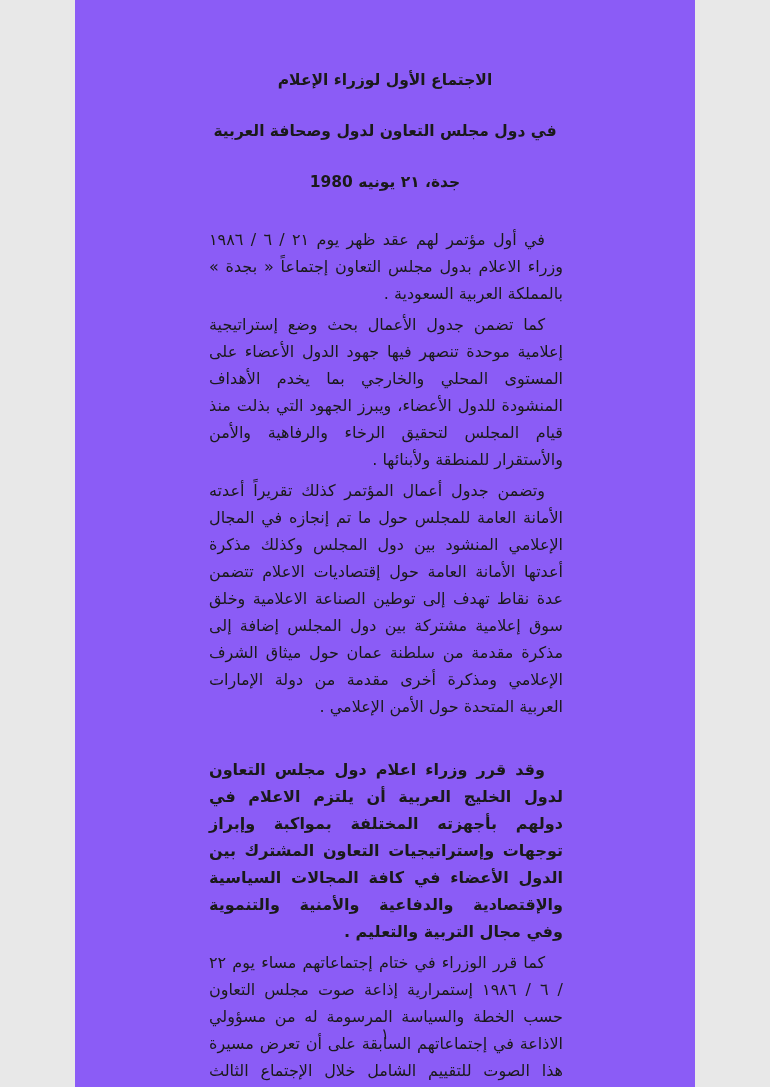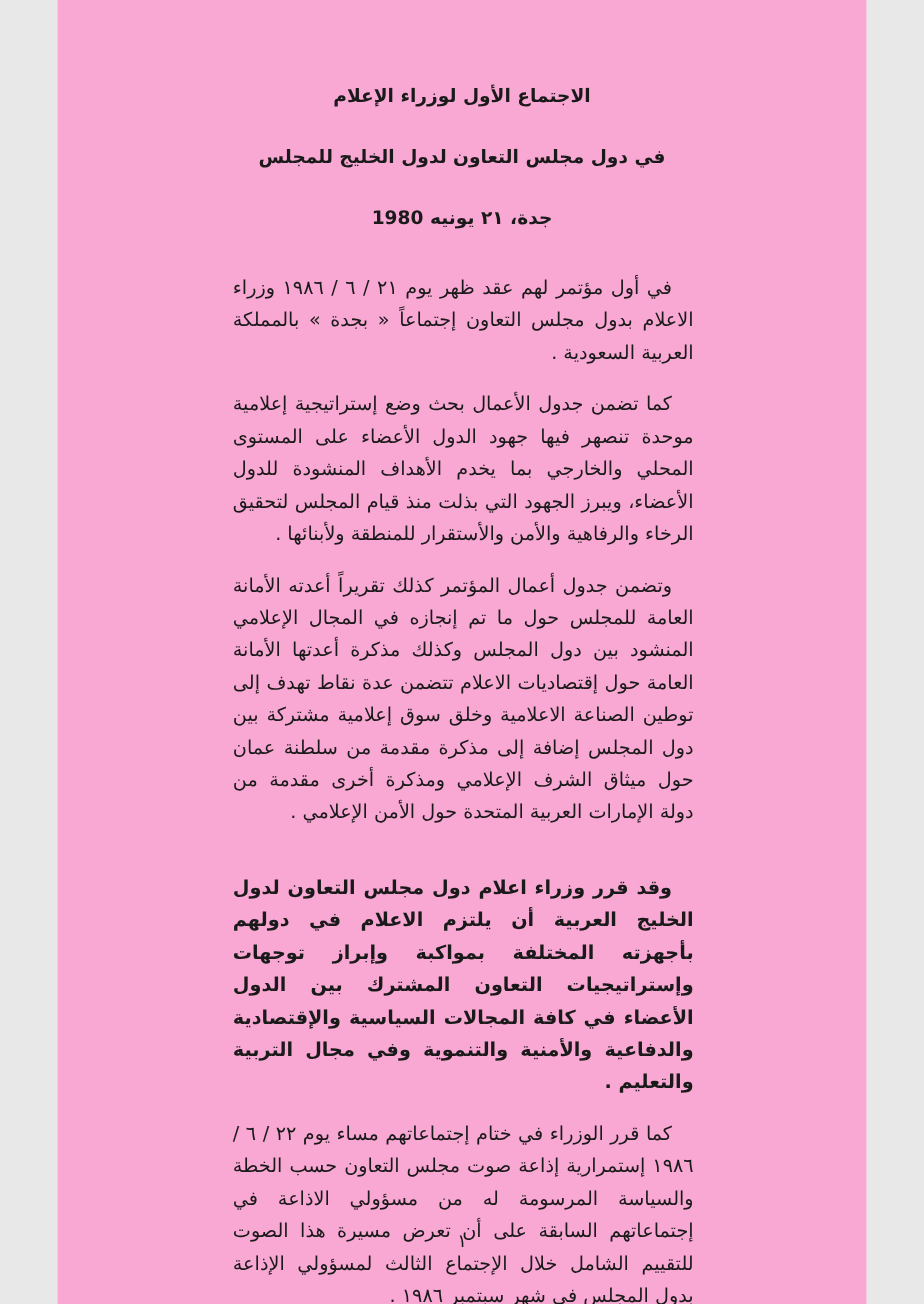--- a/index.html
+++ b/index.html
@@ -2,24 +2,24 @@
 <html lang="ar"><head>
 <meta charset="utf-8">
 <style>
   html, body {
     margin: 0;
     padding: 0;
     background: #e8e8e8;
   }
   .page {
     position: relative;
-    width: 674px;
+    width: 620px;
     height: 1087px;
     margin: 0 auto;
-    background: #f9a8d4;
+    background: #8b5cf6;
     color: #1a1a1a;
     font-family: "DejaVu Sans", sans-serif;
     overflow: hidden;
     box-sizing: border-box;
   }
   .title-block {
     padding-top: 68px;
     text-align: center;
     direction: rtl;
     font-weight: bold;
@@ -30,21 +30,21 @@
     margin-bottom: 27px;
   }
   .body-text {
     direction: rtl;
     margin: 32px 128px 0 130px;
     text-align: justify;
     font-size: 16px;
     line-height: 27px;
   }
   .body-text p {
-    margin: 16px;
+    margin: 4px;
     text-indent: 18px;
   }
   .body-text p.section-gap {
     margin-top: 36px;
     font-weight: bold;
   }
   .page-number {
     position: absolute;
     bottom: 44px;
     left: 0;
@@ -54,21 +54,21 @@
     direction: rtl;
   }
 </style>
 </head>
 <body>
 
 <div class="page">
 
   <header class="title-block">
     <div class="title-line">الاجتماع الأول لوزراء الإعلام</div>
-    <div class="title-line">في دول مجلس التعاون لدول الخليج للمجلس</div>
+    <div class="title-line">في دول مجلس التعاون لدول وصحافة العربية</div>
     <div class="title-line">جدة، ٢١ يونيه 1980</div>
   </header>
 
   <main class="body-text">
     <p>في أول مؤتمر لهم عقد ظهر يوم ٢١ / ٦ / ١٩٨٦ وزراء الاعلام بدول مجلس التعاون إجتماعاً « بجدة » بالمملكة العربية السعودية .</p>
     <p>كما تضمن جدول الأعمال بحث وضع إستراتيجية إعلامية موحدة تنصهر فيها جهود الدول الأعضاء على المستوى المحلي والخارجي بما يخدم الأهداف المنشودة للدول الأعضاء، ويبرز الجهود التي بذلت منذ قيام المجلس لتحقيق الرخاء والرفاهية والأمن والأستقرار للمنطقة ولأبنائها .</p>
     <p>وتضمن جدول أعمال المؤتمر كذلك تقريراً أعدته الأمانة العامة للمجلس حول ما تم إنجازه في المجال الإعلامي المنشود بين دول المجلس وكذلك مذكرة أعدتها الأمانة العامة حول إقتصاديات الاعلام تتضمن عدة نقاط تهدف إلى توطين الصناعة الاعلامية وخلق سوق إعلامية مشتركة بين دول المجلس إضافة إلى مذكرة مقدمة من سلطنة عمان حول ميثاق الشرف الإعلامي ومذكرة أخرى مقدمة من دولة الإمارات العربية المتحدة حول الأمن الإعلامي .</p>
     <p class="section-gap">وقد قرر وزراء اعلام دول مجلس التعاون لدول الخليج العربية أن يلتزم الاعلام في دولهم بأجهزته المختلفة بمواكبة وإبراز توجهات وإستراتيجيات التعاون المشترك بين الدول الأعضاء في كافة المجالات السياسية والإقتصادية والدفاعية والأمنية والتنموية وفي مجال التربية والتعليم .</p>
     <p>كما قرر الوزراء في ختام إجتماعاتهم مساء يوم ٢٢ / ٦ / ١٩٨٦ إستمرارية إذاعة صوت مجلس التعاون حسب الخطة والسياسة المرسومة له من مسؤولي الاذاعة في إجتماعاتهم السابقة على أن تعرض مسيرة هذا الصوت للتقييم الشامل خلال الإجتماع الثالث لمسؤولي الإذاعة بدول المجلس في شهر سبتمبر ١٩٨٦ .</p>
   </main>

